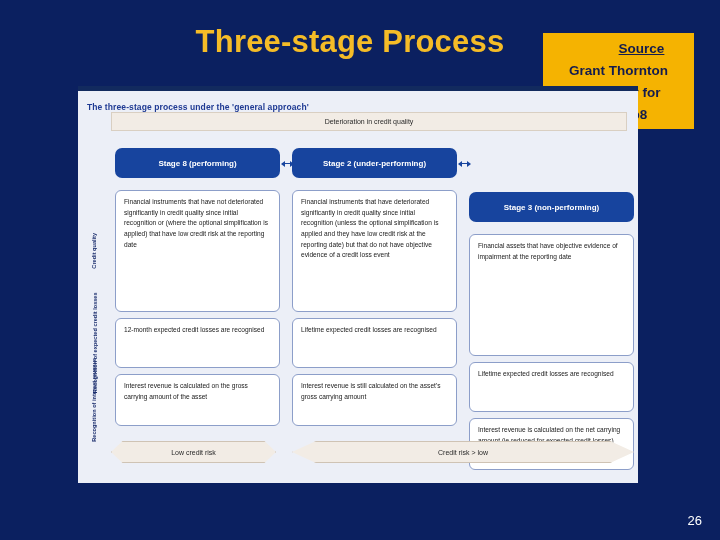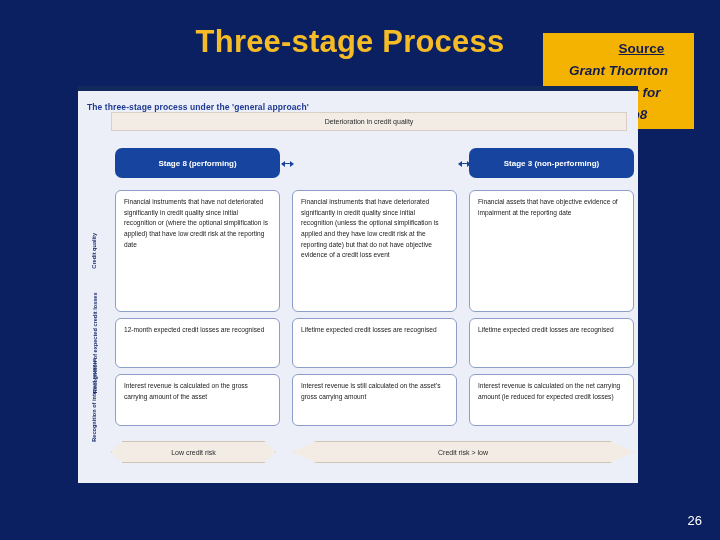--- a/index.html
+++ b/index.html
@@ -44,21 +44,21 @@
     text-align: center;
     line-height: 1.62;
     padding-top: 5px;
     box-sizing: border-box;
   }
   .source-box .src-head {
     text-decoration: underline;
     display: block;
     padding-left: 46px;
   }
-  .source-box .src-line { display: block; font-style: italic; }
+  .source-box .src-line { display: block; }
 
   
   .diagram {
     position: absolute;
     left: 78px;
     top: 86px;
     width: 560px;
     height: 397px;
     background: #eceff7;
     box-sizing: border-box;
@@ -93,21 +93,21 @@
     display: flex;
     align-items: center;
     justify-content: center;
   }
   .deterioration-bar span {
     font-size: 7px;
     color: #2a2a2a;
   }
   .col-1 { left: 37px; }
   .col-2 { left: 214px; }
-  .col-3 { left: 391px; }
+  .col-3 { left: 391px; margin-top: 44px; }
 
   .stage-head {
     position: absolute;
     top: 62px;
     height: 30px;
     width: 165px;
     background: #17449e;
     border-radius: 7px;
     display: flex;
     align-items: center;
@@ -240,20 +240,21 @@
     <span>Credit quality</span>
   </div>
   <div class="vlabel vlabel-ecl">
     <span>Recognition of expected credit losses</span>
   </div>
   <div class="vlabel vlabel-int">
     <span>Recognition of interest revenue</span>
   </div>
 
   <div class="stage-head col-1">Stage 8 (performing)</div>
+  <div class="stage-head col-2">Stage 2 (under-performing)</div>
   <div class="stage-head col-3">Stage 3 (non-performing)</div>
 
   <div class="arrow arrow-1">
     <div class="tail"></div>
       <div class="shaft"></div>
       <div class="head"></div>
   </div>
   <div class="arrow arrow-2">
     <div class="tail"></div>
       <div class="shaft"></div>

